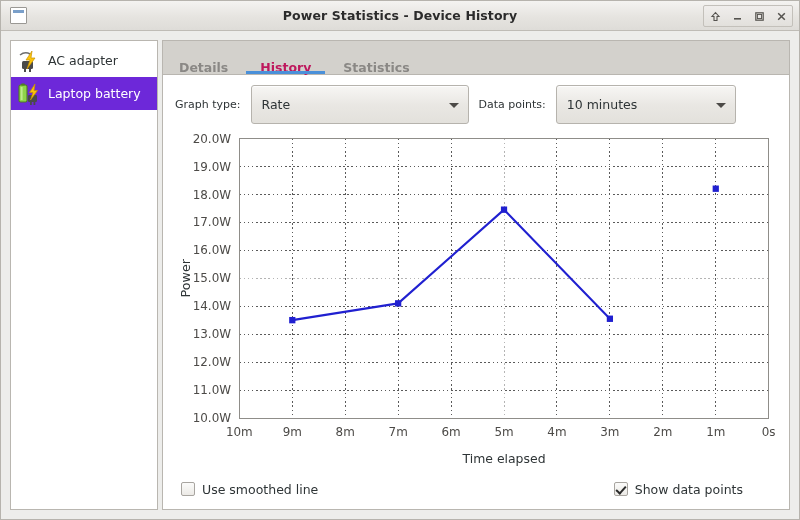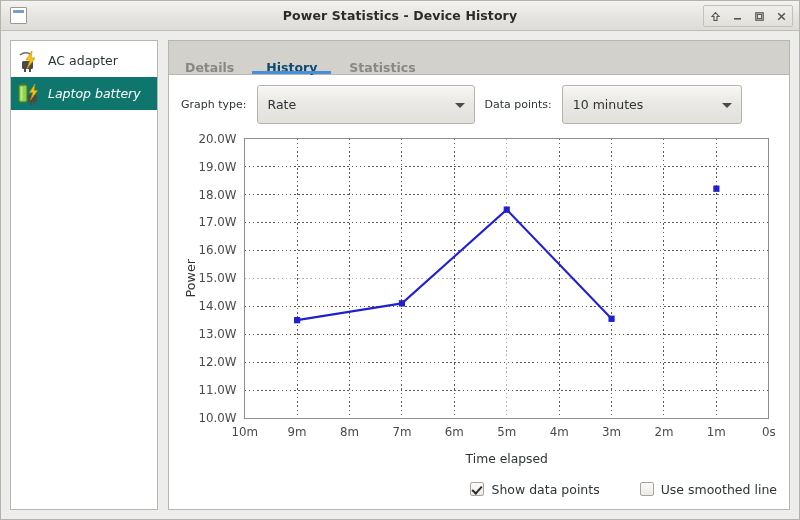--- a/index.html
+++ b/index.html
@@ -46,37 +46,37 @@
     height:20px;
   }
   .win-btn{
     width:22px;height:18px;display:flex;align-items:center;justify-content:center;
     color:#55534f;font-size:11px;line-height:1;cursor:default;
   }
   .win-btn svg{display:block;}
   
   .content{
     flex:1 1 auto;display:flex;padding:9px;box-sizing:border-box;
-    gap:10px;background:#ededeb;
+    gap:4px;background:#ededeb;
   }
   
   .sidebar{
     width:148px;flex:0 0 148px;
     background:#ffffff;
     border:1px solid #b9b6b0;
     box-sizing:border-box;
     padding:3px 0 0 0;
   }
   .dev-item{
     display:flex;align-items:center;gap:6px;
     height:33px;padding:0 5px;box-sizing:border-box;
     font-size:12.5px;color:#2e3436;
   }
   .dev-item.selected{
-    background:#0f766e;color:#ffffff;font-style:italic;
+    background:#6d28d9;color:#ffffff;
   }
   .dev-ico{width:26px;height:26px;flex:0 0 26px;position:relative;}
   .dev-label{white-space:nowrap;overflow:hidden;}
   
   .pane{
     flex:1 1 auto;display:flex;flex-direction:column;
     min-width:0;
   }
   .tabstrip{
     height:34px;flex:0 0 34px;
@@ -84,21 +84,21 @@
     border:1px solid #b9b6b0;border-bottom:none;
     display:flex;align-items:flex-end;
     box-sizing:border-box;
   }
   .tab{
     position:relative;
     padding:10px 16px;height:33px;line-height:33px;
     font-size:12.5px;font-weight:bold;color:#8a8885;
     box-sizing:border-box;
   }
-  .tab.active{color:#0c4a6e;}
+  .tab.active{color:#be185d;}
   .tab.active:after{
     content:"";position:absolute;left:2px;right:2px;bottom:0;height:3px;
     background:#4a90d9;
   }
   .tabpanel{
     flex:1 1 auto;
     background:#ffffff;
     border:1px solid #b9b6b0;
     box-sizing:border-box;
     display:flex;flex-direction:column;
@@ -293,26 +293,26 @@
               <rect x="212" y="158.76" width="6" height="6" fill="#2020d0"></rect>
               <rect x="314" y="70.32000000000002" width="6" height="6" fill="#2020d0"></rect>
               <rect x="416" y="173.27999999999997" width="6" height="6" fill="#2020d0"></rect>
               <rect x="518" y="50.52000000000001" width="6" height="6" fill="#2020d0"></rect>
               <text x="317" y="312" text-anchor="middle" font-size="12" fill="#2e3436" font-family="&quot;DejaVu Sans&quot;,&quot;Liberation Sans&quot;,sans-serif">Time elapsed</text>
               <text x="14" y="138" text-anchor="middle" font-size="12" fill="#2e3436" transform="rotate(-90 14 138)" font-family="&quot;DejaVu Sans&quot;,&quot;Liberation Sans&quot;,sans-serif">Power</text>
             </svg>
         </div>
 
         <div class="checkrow">
+          <label class="check left">
+            <span class="box" id="box-smooth"></span>
+            <span>Use smoothed line</span>
+          </label>
           <label class="check right">
             <span class="box checked" id="box-points"></span>
             <span>Show data points</span>
           </label>
-          <label class="check left">
-            <span class="box" id="box-smooth"></span>
-            <span>Use smoothed line</span>
-          </label>
         </div>
 
       </div>
     </div>
   </div>
 </div>
 
 </body></html>

